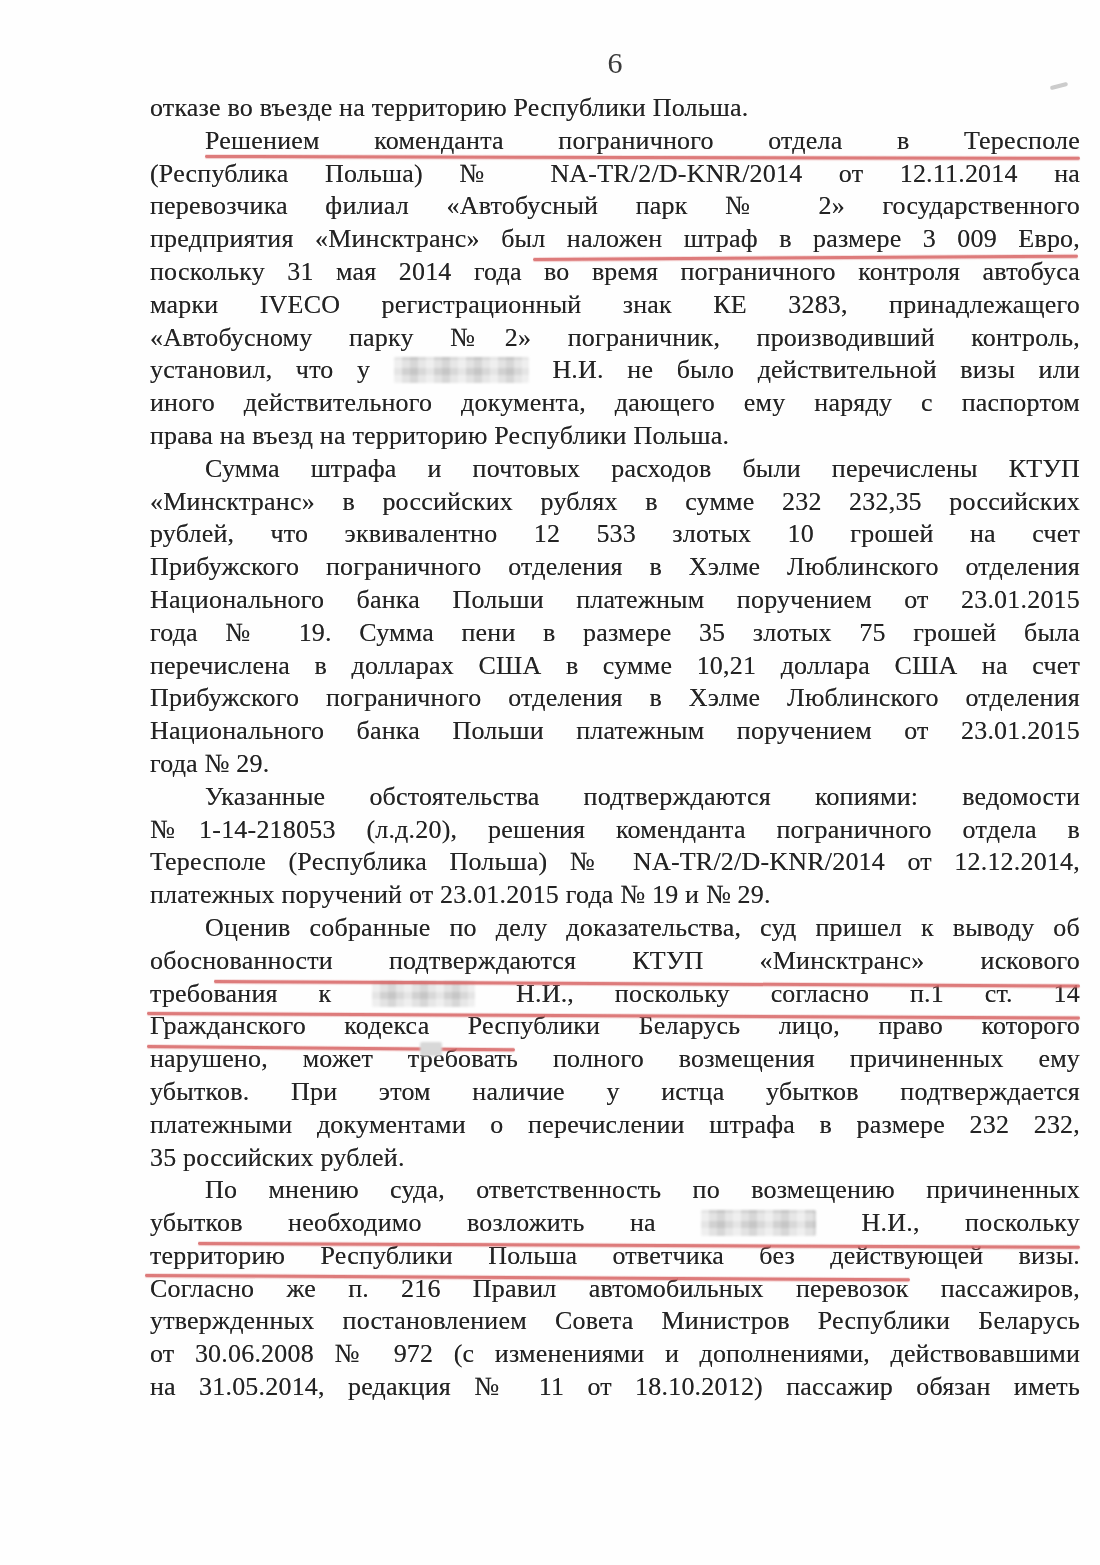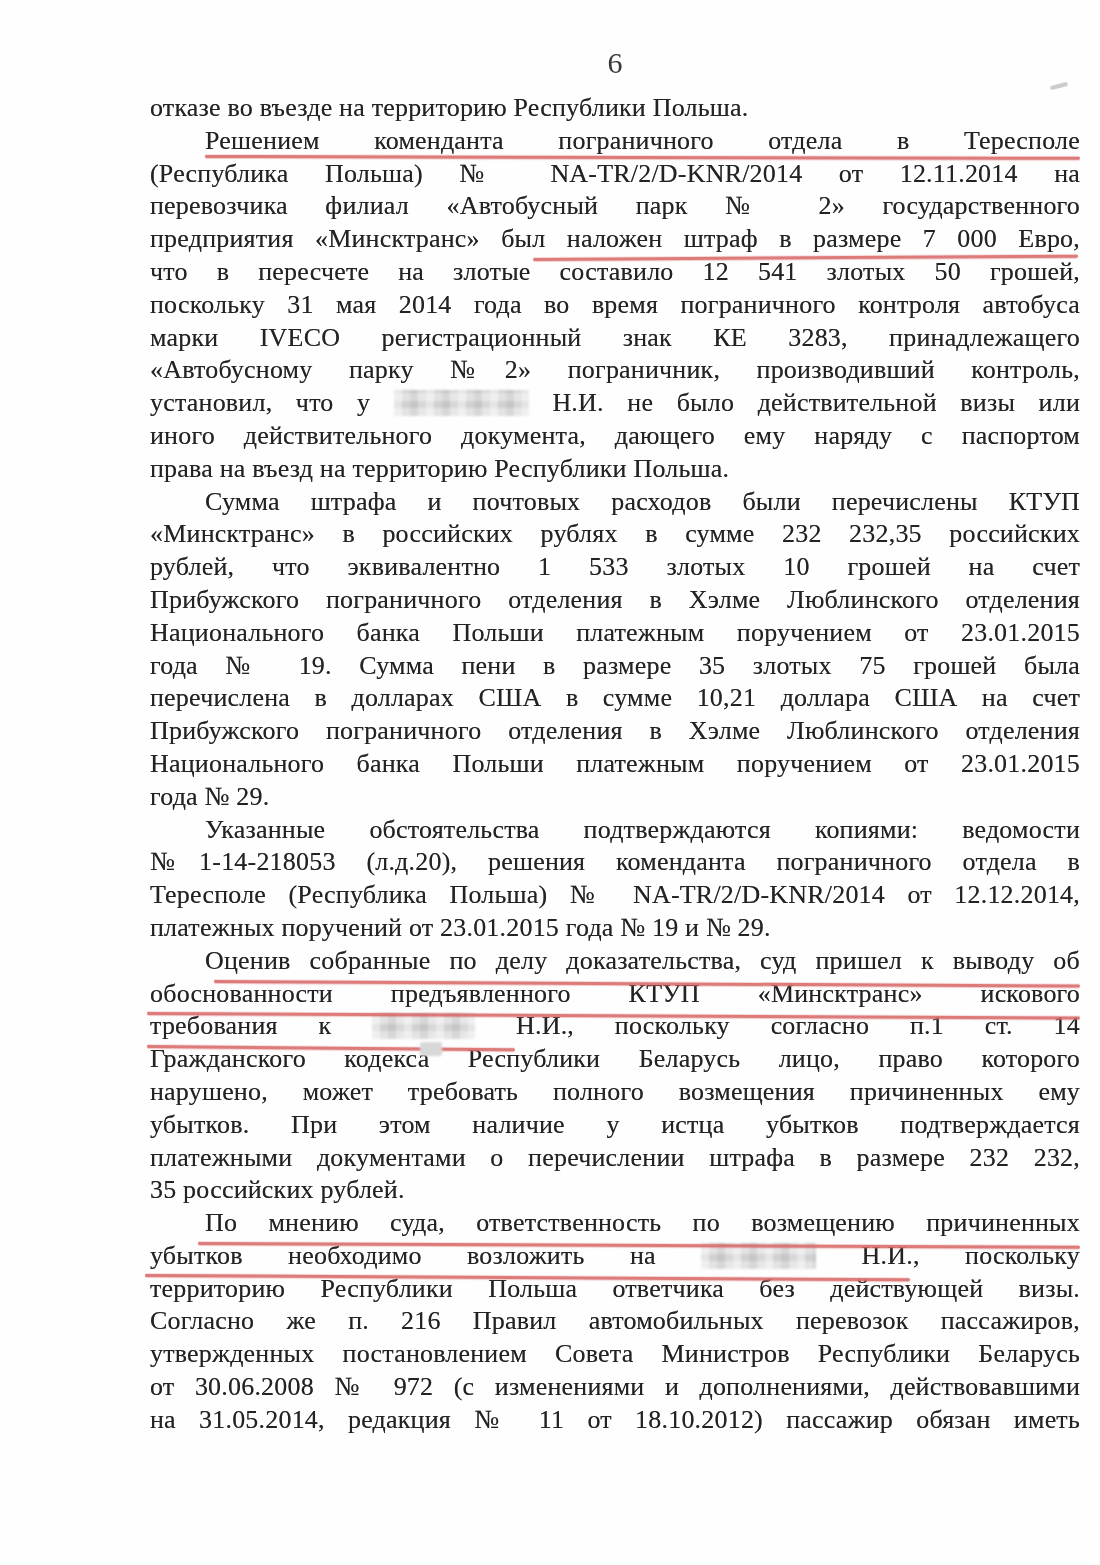--- a/index.html
+++ b/index.html
@@ -84,44 +84,43 @@
 
 <div class="page">
 
   <div class="page-number">6</div>
 
   <div class="doc-body" id="doc-body">
       <div class="line para-end">отказе во въезде на территорию Республики Польша.</div>
       <div class="line indent">Решением коменданта пограничного отдела в Тересполе</div>
       <div class="line">(Республика Польша) № NA-TR/2/D-KNR/2014 от 12.11.2014 на</div>
       <div class="line">перевозчика филиал «Автобусный парк № 2» государственного</div>
-      <div class="line">предприятия «Минсктранс» был наложен штраф в размере 7 000 Евро,</div>
-      <div class="line">что в пересчете на злотые составило 12 541 злотых 50 грошей,</div>
+      <div class="line">предприятия «Минсктранс» был наложен штраф в размере 3 009 Евро,</div>
       <div class="line">поскольку 31 мая 2014 года во время пограничного контроля автобуса</div>
       <div class="line">марки IVECO регистрационный знак КЕ 3283, принадлежащего</div>
       <div class="line">«Автобусному парку №2» пограничник, производивший контроль,</div>
       <div class="line">установил, что у <span class="redact" style="width: 135px;"></span> Н.И. не было действительной визы или</div>
       <div class="line">иного действительного документа, дающего ему наряду с паспортом</div>
       <div class="line para-end">права на въезд на территорию Республики Польша.</div>
       <div class="line indent">Сумма штрафа и почтовых расходов были перечислены КТУП</div>
       <div class="line">«Минсктранс» в российских рублях в сумме 232 232,35 российских</div>
-      <div class="line">рублей, что эквивалентно 1 533 злотых 10 грошей на счет</div>
+      <div class="line">рублей, что эквивалентно 12 533 злотых 10 грошей на счет</div>
       <div class="line">Прибужского пограничного отделения в Хэлме Люблинского отделения</div>
       <div class="line">Национального банка Польши платежным поручением от 23.01.2015</div>
       <div class="line">года № 19. Сумма пени в размере 35 злотых 75 грошей была</div>
       <div class="line">перечислена в долларах США в сумме 10,21 доллара США на счет</div>
       <div class="line">Прибужского пограничного отделения в Хэлме Люблинского отделения</div>
       <div class="line">Национального банка Польши платежным поручением от 23.01.2015</div>
       <div class="line para-end">года № 29.</div>
       <div class="line indent">Указанные обстоятельства подтверждаются копиями: ведомости</div>
       <div class="line">№1-14-218053 (л.д.20), решения коменданта пограничного отдела в</div>
       <div class="line">Тересполе (Республика Польша) № NA-TR/2/D-KNR/2014 от 12.12.2014,</div>
       <div class="line para-end">платежных поручений от 23.01.2015 года № 19 и  № 29.</div>
       <div class="line indent">Оценив собранные по делу доказательства, суд пришел к выводу об</div>
-      <div class="line">обоснованности предъявленного КТУП «Минсктранс» искового</div>
+      <div class="line">обоснованности подтверждаются КТУП «Минсктранс» искового</div>
       <div class="line">требования к <span class="redact" style="width: 103px;"></span> Н.И., поскольку согласно п.1 ст. 14</div>
       <div class="line">Гражданского кодекса Республики Беларусь лицо, право которого</div>
       <div class="line">нарушено, может требовать полного возмещения причиненных ему</div>
       <div class="line">убытков. При этом наличие у истца убытков подтверждается</div>
       <div class="line">платежными документами  о перечислении штрафа  в размере 232 232,</div>
       <div class="line para-end">35 российских рублей.</div>
       <div class="line indent">По мнению суда, ответственность по возмещению причиненных</div>
       <div class="line">убытков необходимо возложить на <span class="redact" style="width: 115px;"></span> Н.И., поскольку</div>
       <div class="line">территорию Республики Польша ответчика без действующей визы.</div>
       <div class="line">Согласно же п. 216 Правил автомобильных перевозок пассажиров,</div>

